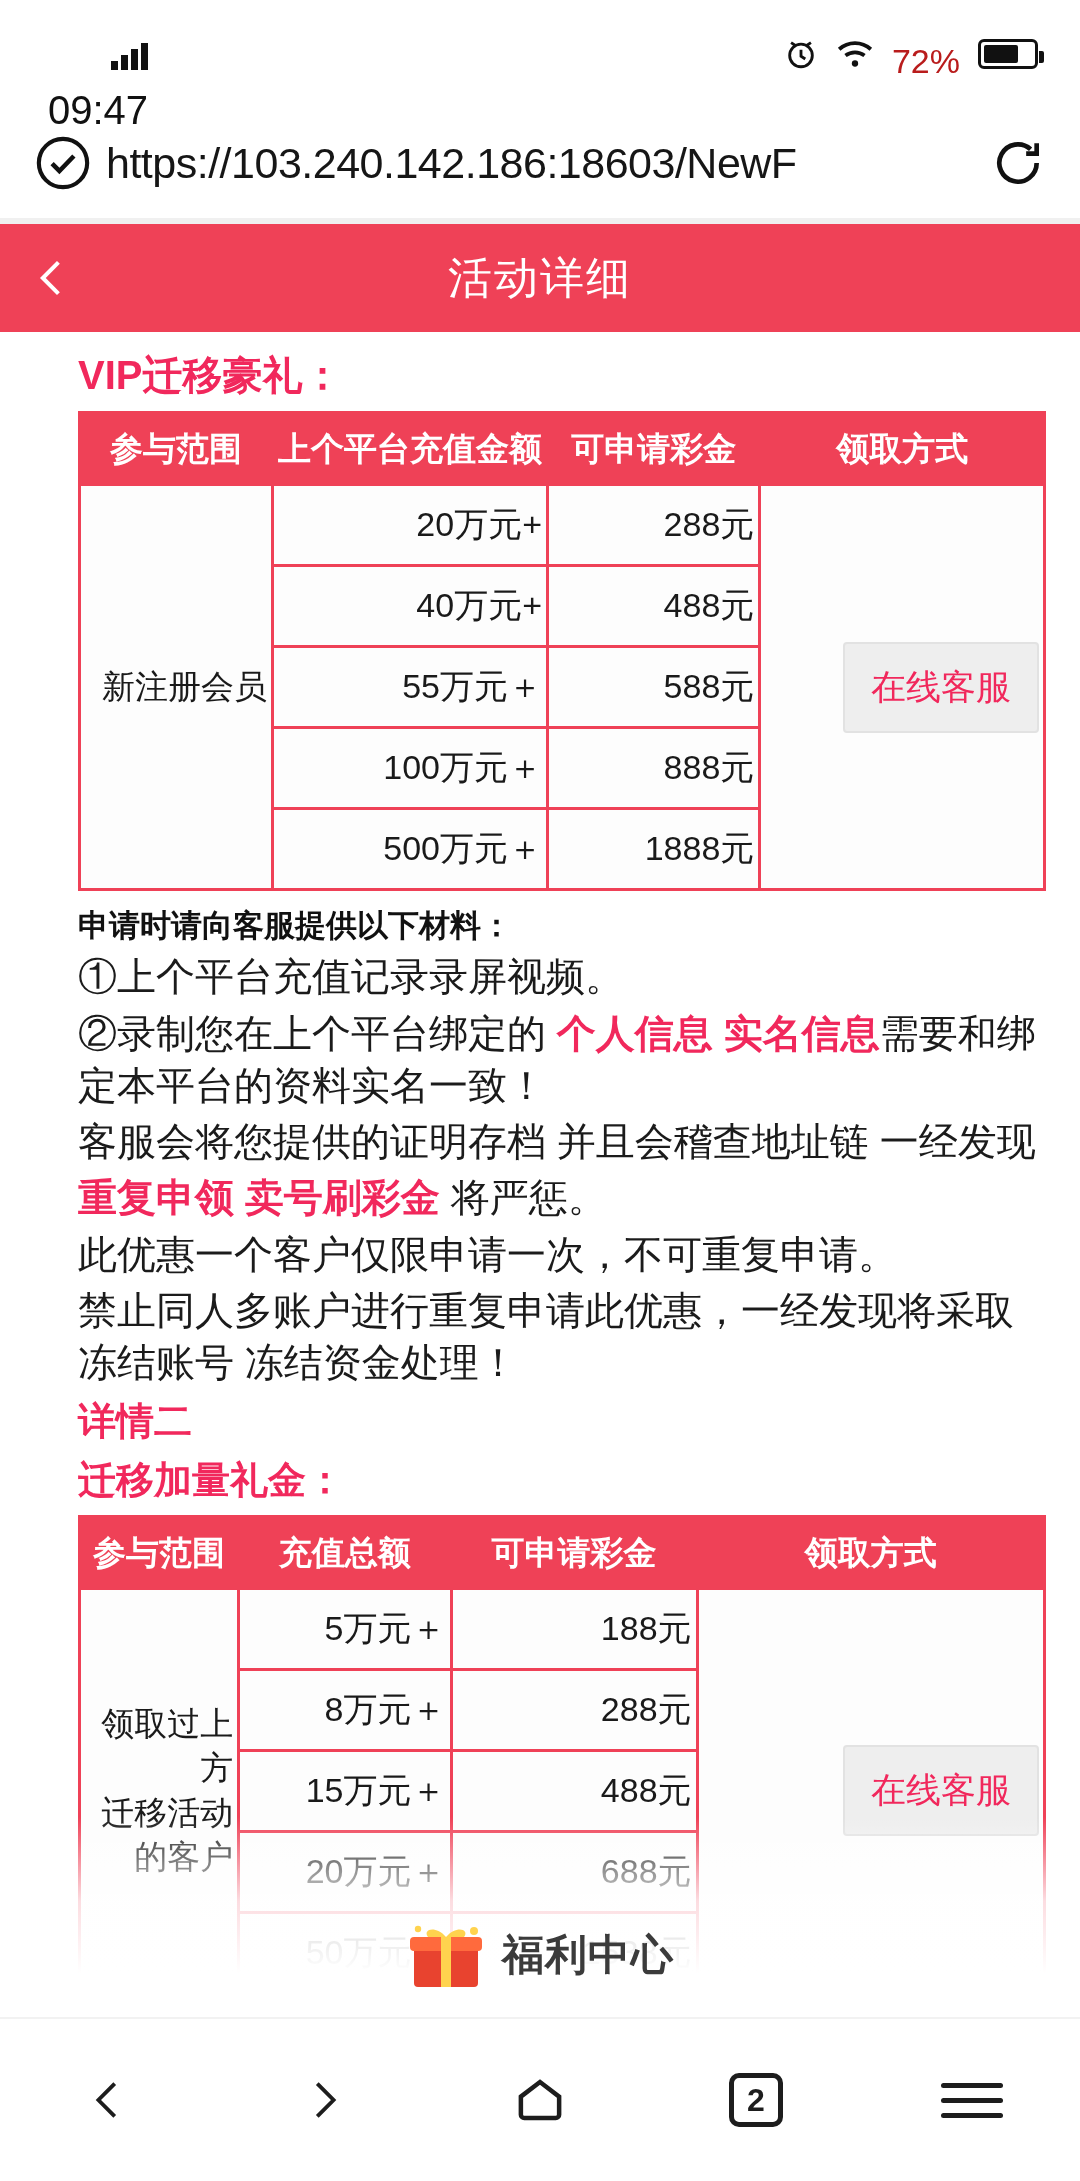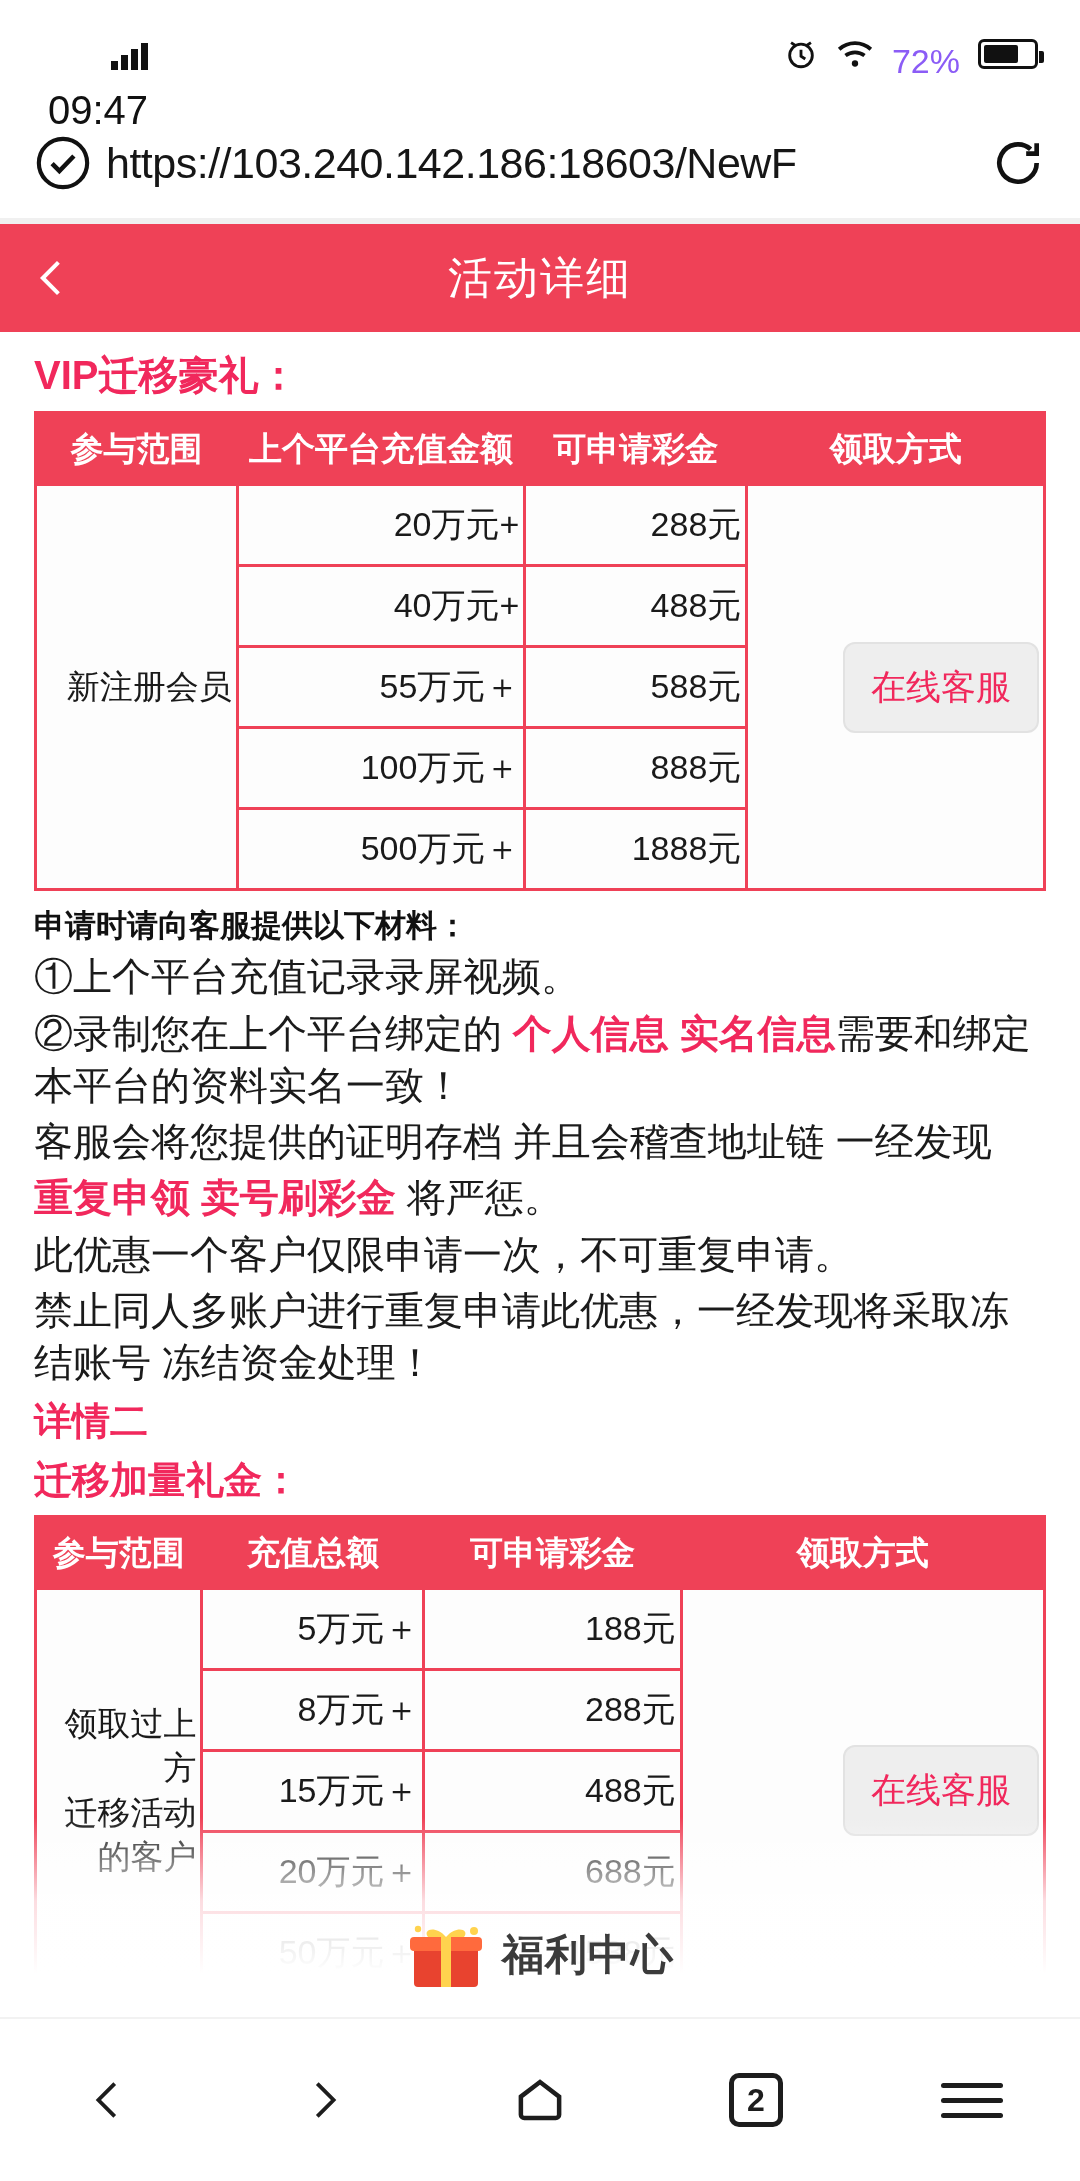--- a/index.html
+++ b/index.html
@@ -37,21 +37,21 @@
   .sig-bars { display: flex; align-items: flex-end; gap: 3px; height: 28px; margin-bottom: 8px; }
   .sig-bars i { width: 7px; background: #111; display: block; }
   .sig-bars i:nth-child(1) { height: 9px; }
   .sig-bars i:nth-child(2) { height: 15px; }
   .sig-bars i:nth-child(3) { height: 21px; }
   .sig-bars i:nth-child(4) { height: 27px; }
   .clock { font-size: 40px; color: #111; margin-left: 6px; margin-bottom: 4px; }
   .sb-right { margin-left: auto; display: flex; align-items: center; gap: 18px; }
   .alarm-icon { width: 34px; height: 34px; }
   .wifi-icon { width: 38px; height: 30px; }
-  .batt-pct { font-size: 34px; color: #8b5cf6; margin-top: 15px; }
+  .batt-pct { font-size: 34px; color: #b91c1c; margin-top: 15px; }
   .batt {
     width: 60px; height: 30px; border: 3px solid #111; border-radius: 6px;
     position: relative; display: flex; align-items: center;
   }
   .batt::after {
     content: ""; position: absolute; right: -9px; top: 9px;
     width: 5px; height: 12px; background: #111; border-radius: 0 2px 2px 0;
   }
   .batt i { display: block; height: 18px; width: 34px; background: #111; margin-left: 3px; border-radius: 2px; }
 
@@ -86,21 +86,21 @@
     align-items: center;
     justify-content: center;
   }
   .back-chevron {
     position: absolute; left: 30px; top: 50%; transform: translateY(-50%);
     width: 44px; height: 44px;
   }
   .page-title { color: #fff; font-size: 44px; letter-spacing: 2px; }
 
   
-  .content { padding: 10px 34px 0 34px; }
+  .content { padding: 10px 34px 0 34px; margin-left: 44px; }
 
   .sec-title {
     color: #f1285c;
     font-weight: bold;
     font-size: 40px;
     line-height: 1.28;
     margin: 8px 0 10px 0;
   }
   .sec-title.small { font-size: 38px; }
 
@@ -134,21 +134,21 @@
     line-height: 1.35;
     color: #1a1a1a;
   }
   .cs-btn {
     display: inline-block;
     color: #f1285c;
     font-size: 35px;
     background: #eeeeee;
     border: 2px solid #e2e2e2;
     padding: 20px 26px;
-    border-radius: 12px;
+    border-radius: 4px;
   }
 
   
   .t1 col.c1 { width: 20.0%; }
   .t1 col.c2 { width: 28.5%; }
   .t1 col.c3 { width: 22.0%; }
   .t1 col.c4 { width: 29.5%; }
 
   
   .t2 col.c1 { width: 16.5%; }

